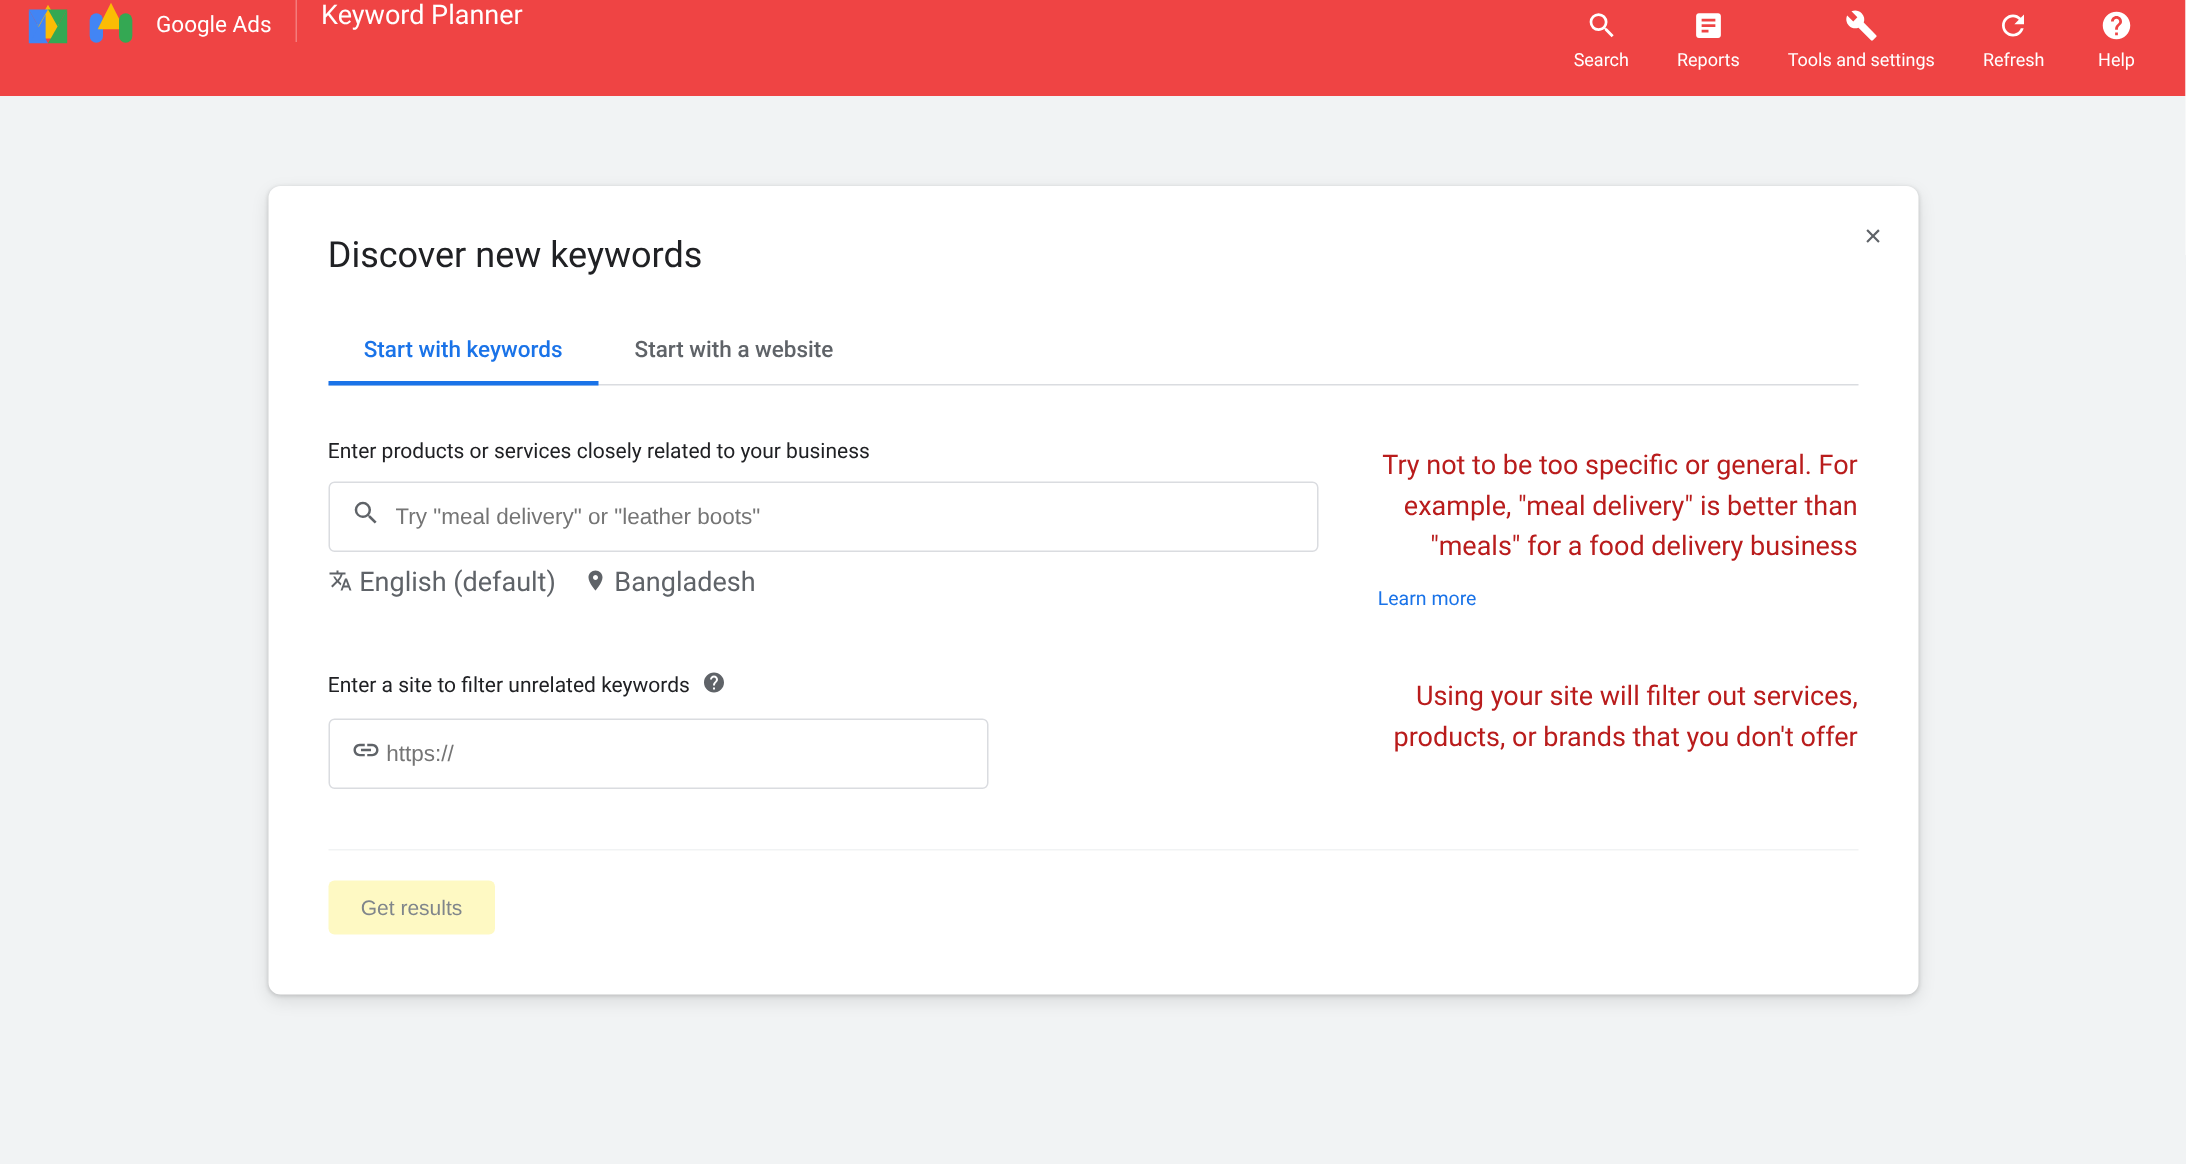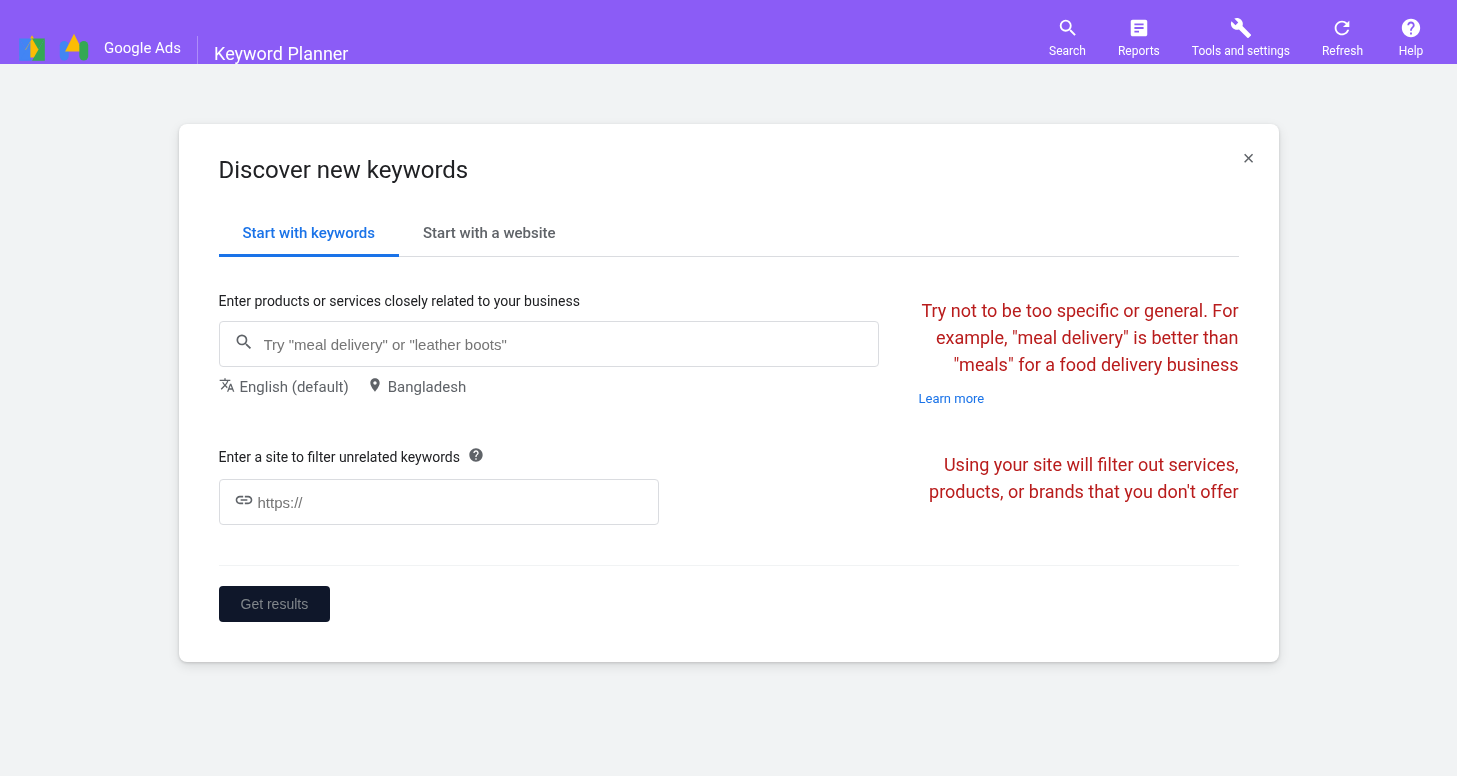--- a/index.html
+++ b/index.html
@@ -5,24 +5,24 @@
     * { box-sizing: border-box; margin: 0; padding: 0; }
     body {
       font-family: 'Google Sans', Roboto, Arial, sans-serif;
       background: #f1f3f4;
       min-height: 776px;
       min-width: 1457px;
     }
 
     
     .header {
-      background: #8b5cf6;
+      background: #ef4444;
       height: 64px;
       display: flex;
-      align-items: flex-end;
+      align-items: flex-start;
       padding: 0 16px;
       color: #fff;
     }
     .header-logo {
       display: flex;
       align-items: center;
       gap: 10px;
     }
     .header-app-name {
       color: #fff;
@@ -178,21 +178,21 @@
     .input-meta {
       display: flex;
       align-items: center;
       gap: 18px;
       margin-top: 10px;
     }
     .input-meta-item {
       display: flex;
       align-items: center;
       gap: 5px;
-      font-size: 15px;
+      font-size: 18px;
       color: #5f6368;
       cursor: pointer;
     }
     .input-meta-icon {
       font-size: 15px;
     }
 
     .hint-text {
       font-size: 18px;
       color: #b91c1c;
@@ -246,21 +246,21 @@
       width: 100%;
       background: transparent;
     }
 
     
     .modal-footer {
       padding-top: 20px;
       border-top: 1px solid #f1f3f4;
     }
     .get-results-btn {
-      background: #0f172a;
+      background: #fef9c3;
       color: #80868b;
       border: none;
       border-radius: 4px;
       padding: 10px 22px;
       font-size: 14px;
       font-weight: 500;
       cursor: default;
     }
 
     

